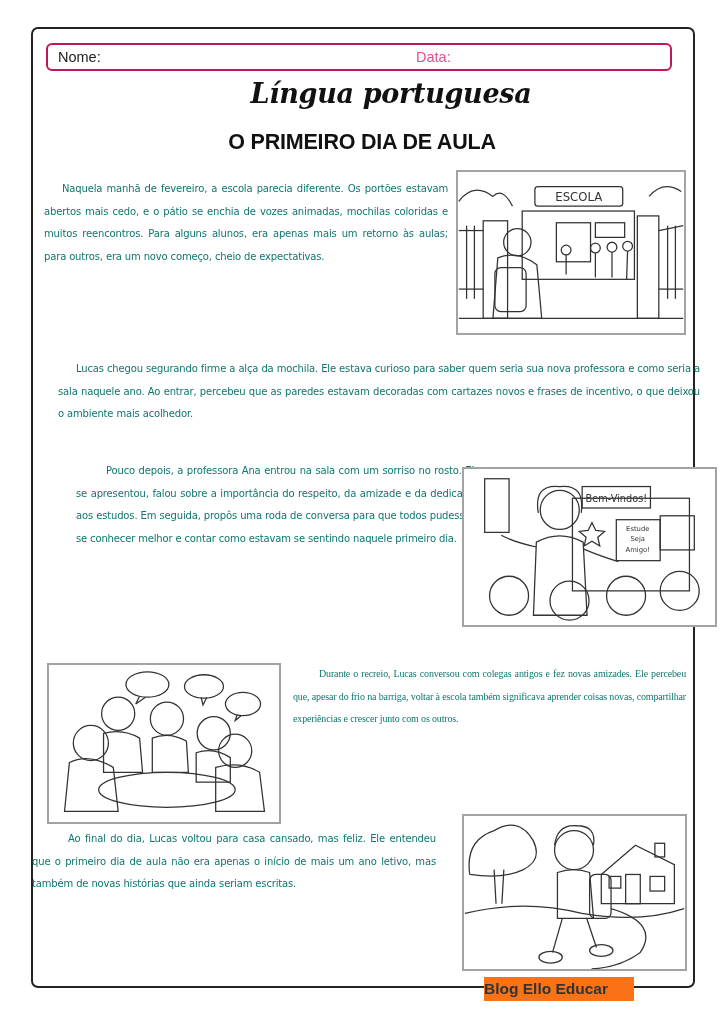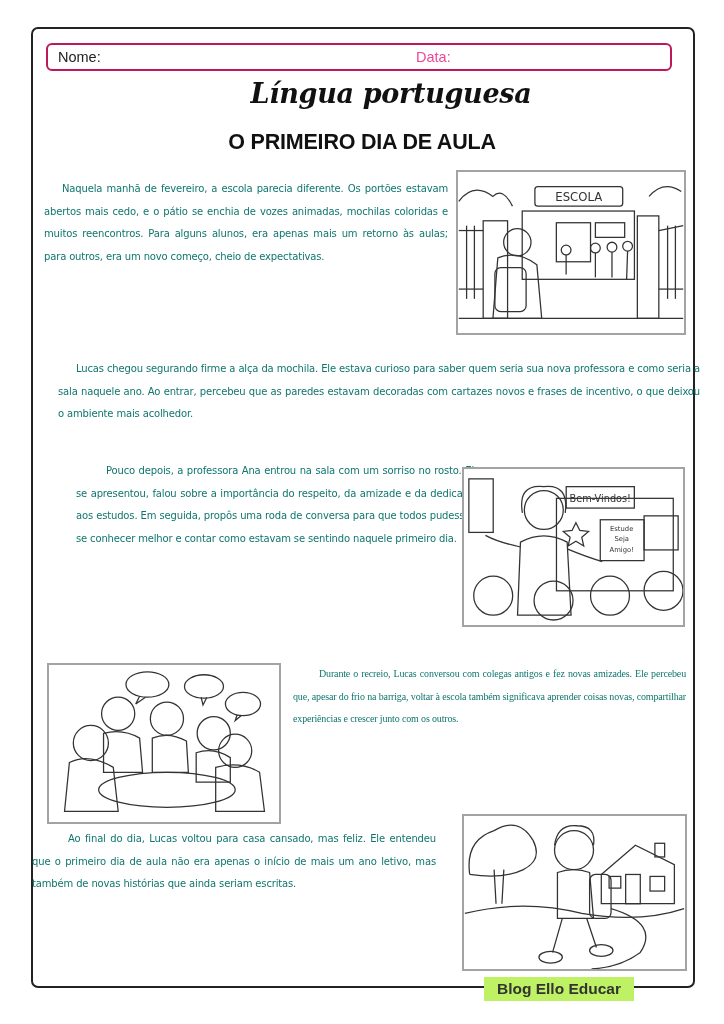--- a/index.html
+++ b/index.html
@@ -6,21 +6,21 @@
   body { width:724px; height:1024px; position:relative; overflow:hidden; font-family:"DejaVu Sans", sans-serif; color:#111; }
   .frame { position:absolute; left:31px; top:27px; width:664px; height:961px; border:2px solid #222; border-radius:7px; box-sizing:border-box; }
   .name-box { position:absolute; left:46px; top:43px; width:626px; height:28px; border:2px solid #be185d; border-radius:6px; box-sizing:border-box; }
   .name-label { position:absolute; left:10px; top:4px; font-family:"Liberation Sans", sans-serif; font-size:14.5px; color:#222; }
   .date-label { position:absolute; left:368px; top:4px; font-family:"Liberation Sans", sans-serif; font-size:14.5px; color:#ec4899; }
   .subject { position:absolute; left:0; width:724px; top:78px; text-align:center; font-family:"DejaVu Serif", serif; font-style:italic; font-weight:bold; font-size:27px; color:#111; letter-spacing:-0.3px;margin-left:29px; }
   .title { position:absolute; left:0; width:724px; top:130px; text-align:center; font-family:Liberation Sans, sans-serif; font-weight:bold; font-size:21.5px; color:#111; letter-spacing:-0.2px; }
   .para { position:absolute; font-family:"DejaVu Sans", sans-serif; font-size:10px; line-height:22.5px; color:#0f766e; text-align:justify; letter-spacing:-0.15px; }
   .ill { position:absolute; border:2px solid #a3a3a3; box-sizing:border-box; background:#fff; overflow:hidden; }
   .ill svg { width:100%; height:100%; display:block; }
-  .footer { position:absolute; left:484px; top:977px; width:150px; height:24px; background:#bef264; text-align:center; font-family:"Liberation Sans", sans-serif; font-weight:bold; font-size:15.5px; color:#333; line-height:24px; }
+  .footer { position:absolute; left:484px; top:977px; width:150px; height:24px; background:#f97316; text-align:left; font-family:"Liberation Sans", sans-serif; font-weight:bold; font-size:15.5px; color:#333; line-height:24px; }
 </style>
 </head>
 <body>
 
 <div class="frame"></div>
 
 <div class="name-box">
   <span class="name-label">Nome:</span>
   <span class="date-label">Data:</span>
 </div>
@@ -69,21 +69,21 @@
 </div>
 
 <div class="para" style="left:44px; top:358px; width:642px;margin-left:14px;">
   <span style="display:inline-block;width:18px;"></span><span>Lucas chegou segurando firme a alça da mochila. Ele estava curioso para saber quem seria sua nova professora e como seria a sala naquele ano. Ao entrar, percebeu que as paredes estavam decoradas com cartazes novos e frases de incentivo, o que deixou o ambiente mais acolhedor.</span>
 </div>
 
 <div class="para" style="left:44px; top:460px; width:404px;margin-left:32px;">
   <span style="display:inline-block;width:30px;"></span><span>Pouco depois, a professora Ana entrou na sala com um sorriso no rosto. Ela se apresentou, falou sobre a importância do respeito, da amizade e da dedicação aos estudos. Em seguida, propôs uma roda de conversa para que todos pudessem se conhecer melhor e contar como estavam se sentindo naquele primeiro dia.</span>
 </div>
 
-<div class="ill" style="left:462px; top:467px; width:223px; height:160px;">
+<div class="ill" style="left:462px; top:467px; width:255px; height:160px;">
   <svg viewBox="0 0 225 160">
     <g fill="none" stroke="#333" stroke-width="1.3">
       <rect x="5" y="10" width="25" height="55"></rect>
       <rect x="95" y="30" width="120" height="95"></rect>
       <rect x="105" y="18" width="70" height="22"></rect>
       <rect x="140" y="52" width="45" height="42"></rect>
       <rect x="185" y="48" width="35" height="35"></rect>
       <path d="M115 55 l4 8 9 1 -7 6 2 9 -8 -5 -8 5 2 -9 -7 -6 9 -1z"></path>
       <circle cx="82" cy="42" r="20"></circle>
       <path d="M60 45 Q55 15 82 18 Q108 15 104 45"></path>

